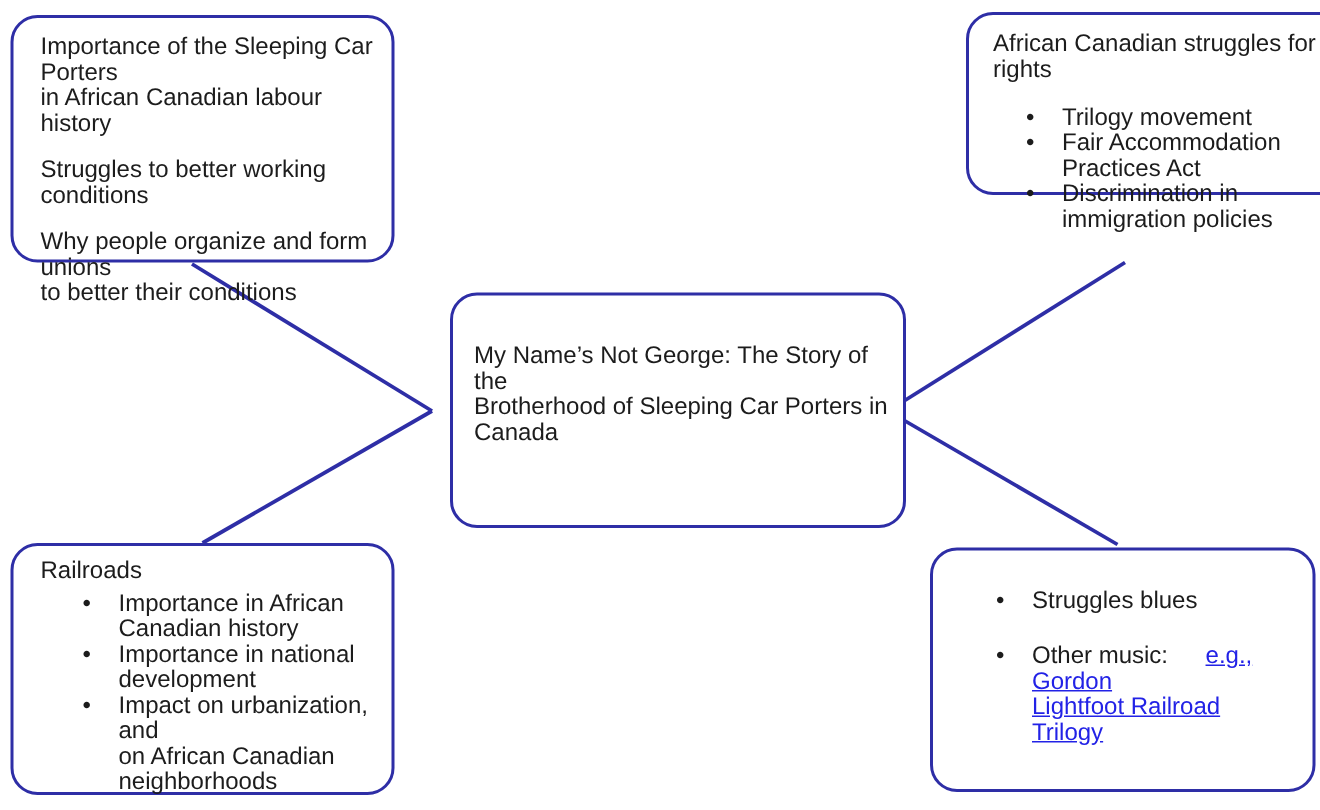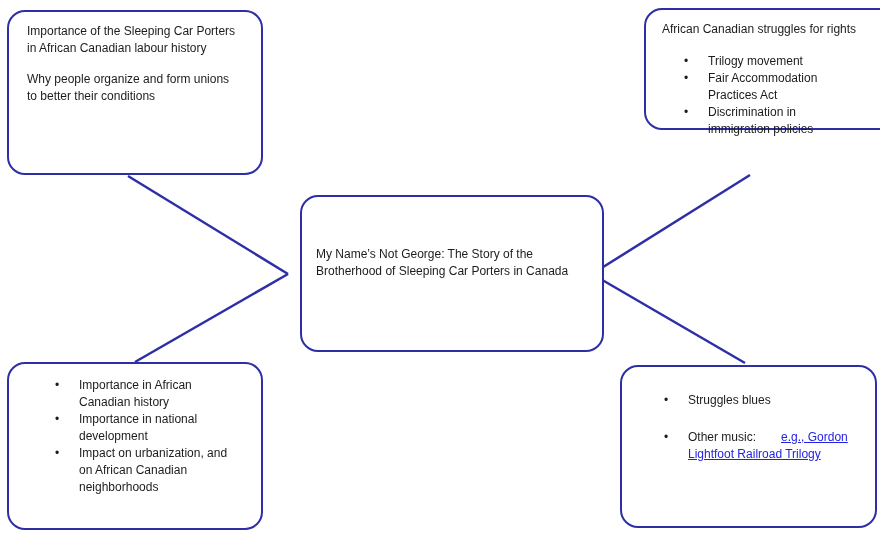--- a/index.html
+++ b/index.html
@@ -20,21 +20,21 @@
   }
   svg.connectors{ position:absolute; left:0; top:0; z-index:0; }
   svg.connectors line{ stroke:var(--accent); stroke-width:2.5; }
 
   .node{
     position:absolute;
     background:var(--background);
     border:2.5px solid var(--accent);
     border-radius:18px;
     z-index:1;
-    font-size:12px;
+    font-size:16px;
     line-height:17px;
   }
   .pre{ white-space:pre-line; }
 
   .node-tl{ left:7px;  top:10px;  width:256px; height:165px; padding:11px 6px 0 18px; }
   .node-tr{ left:644px; top:8px;  width:253px; height:122px; padding:11px 6px 0 16px; }
   .node-c { left:300px; top:195px; width:304px; height:157px;
             display:flex; align-items:center; padding:0 4px 22px 14px; }
   .node-bl{ left:7px;  top:362px; width:256px; height:168px; padding:8px 6px 0 18px; }
   .node-br{ left:620px; top:365px; width:257px; height:163px; padding:10px 6px 0 16px; }
@@ -66,20 +66,21 @@
   <svg class="connectors" width="880" height="540">
     <line x1="128" y1="176" x2="288" y2="274"></line>
     <line x1="135" y1="362" x2="288" y2="274"></line>
     <line x1="750" y1="175" x2="592" y2="274"></line>
     <line x1="745" y1="363" x2="592" y2="274"></line>
   </svg>
 
   <div class="node node-tl">
     <p class="pre">Importance of the Sleeping Car Porters
 in African Canadian labour history</p>
+    <p class="pre">Struggles to better working conditions</p>
     <p class="pre">Why people organize and form unions
 to better their conditions</p>
   </div>
 
   <div class="node node-tr">
     <div>African Canadian struggles for rights</div>
     <ul class="bullets">
       <li>
         <span class="marker">•</span>
         <span class="text pre">Trilogy movement</span>
@@ -96,20 +97,21 @@
       </li>
     </ul>
   </div>
 
   <div class="node node-c">
     <div class="pre">My Name’s Not George: The Story of the
 Brotherhood of Sleeping Car Porters in Canada</div>
   </div>
 
   <div class="node node-bl">
+    <div>Railroads</div>
     <ul class="bullets">
       <li>
         <span class="marker">•</span>
         <span class="text pre">Importance in African
 Canadian history</span>
       </li>
       <li>
         <span class="marker">•</span>
         <span class="text pre">Importance in national
 development</span>

